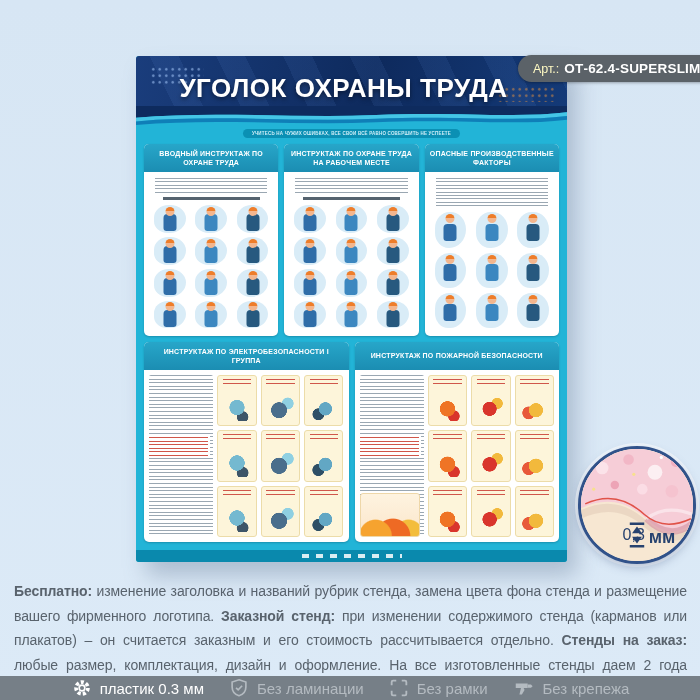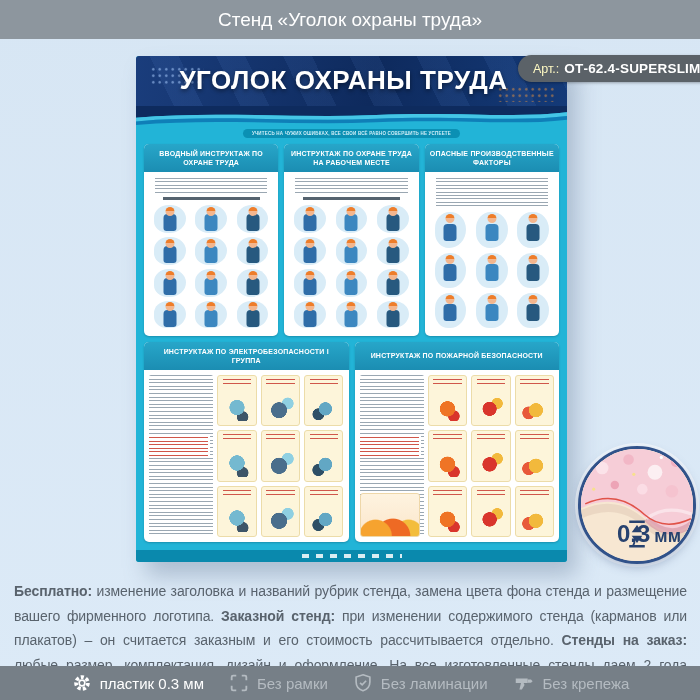--- a/index.html
+++ b/index.html
@@ -20,21 +20,21 @@
   
   .poster{position:absolute;left:136px;top:56px;width:431px;height:506px;background:#22b4d7;
     border-radius:3px;overflow:hidden;display:flex;flex-direction:column;
     box-shadow:10px 14px 22px rgba(96,118,148,.38);z-index:2;}
   .p-head{position:relative;height:50px;flex:none;
     background:linear-gradient(100deg,#1a3d7c 0%,#0e2a5d 55%,#143a78 100%);}
   .p-head::before{content:"";position:absolute;inset:0;
     background:repeating-linear-gradient(64deg,transparent 0 34px,rgba(110,160,240,.09) 34px 60px);}
   .p-title{position:relative;z-index:2;text-align:center;padding:9px 26px 0 10px;color:#fff;
     font-size:26px;font-weight:800;letter-spacing:.5px;white-space:nowrap;
-    text-shadow:0 2px 4px rgba(0,0,0,.45);}
+    text-shadow:0 2px 4px rgba(0,0,0,.45);margin-top:8px;}
   .dots{position:absolute;z-index:1;
     background-image:radial-gradient(rgba(170,205,255,.55) 1px,transparent 1.5px);
     background-size:6.5px 6.5px;}
   .d1{left:14px;top:10px;width:54px;height:20px;}
   .d2{right:10px;top:30px;width:60px;height:16px;
     background-image:radial-gradient(rgba(240,150,60,.5) 1px,transparent 1.5px);}
   .waves{height:20px;flex:none;position:relative;}
   .waves svg{display:block;width:100%;height:100%;}
 
   .p-body{flex:1;display:flex;flex-direction:column;position:relative;padding:0 8px;}
@@ -98,44 +98,41 @@
   .p-foot i{display:block;font-style:normal;width:100px;height:3.5px;
     background:repeating-linear-gradient(90deg,rgba(255,255,255,.85) 0 7px,transparent 7px 14px);}
 
   
   .zoomc{position:absolute;left:578px;top:446px;width:112px;height:112px;border-radius:50%;
     border:3px solid #31528a;overflow:hidden;background:#f8ead9;z-index:5;
     box-shadow:0 4px 10px rgba(80,100,140,.35),0 0 0 3px rgba(255,255,255,.55);}
   .zoomc svg{position:absolute;inset:0;width:100%;height:100%;}
   .thick{position:absolute;left:0;right:0;bottom:13px;display:flex;align-items:center;
     justify-content:center;gap:4px;color:#27426f;z-index:2;}
-  .thick .val{font-size:24px;font-weight:700;margin-left:24px;}
+  .thick .val{font-size:16px;font-weight:400;margin-left:24px;}
   .thick .unit{font-size:18px;font-weight:800;padding-top:5px;}
 
   
   .desc{position:absolute;left:14px;right:13px;top:579px;margin:0;color:#59636d;
     font-size:14px;line-height:24.5px;text-align:justify;letter-spacing:-.1px;}
   .desc b{font-weight:700;}
 
   
-  .botbar{position:absolute;left:0;right:0;bottom:0;height:34px;background:#767f87;
+  .botbar{position:absolute;left:0;right:0;bottom:0;height:24px;background:#767f87;
     display:flex;align-items:center;justify-content:center;gap:24px;}
   .fitem{display:flex;align-items:center;gap:7px;font-size:15px;white-space:nowrap;}
   .fitem.on{color:#fff;}
   .fitem.off{color:#b4bbc1;}
   .fitem svg{display:block;}
 </style>
 </head>
 <body>
 
 <div class="stage">
 
-  <div class="topbar">
-    <span>Стенд «Уголок охраны труда»</span>
-  </div>
 
   <div class="badge">
     <span class="pre">Арт.:</span>
     <span class="code">ОТ-62.4-SUPERSLIM</span>
   </div>
 
   <div class="poster">
     <div class="p-head">
       <i class="dots d1"></i>
       <i class="dots d2"></i>
@@ -397,30 +394,30 @@
   <div class="botbar">
     <div class="fitem on">
       <svg width="22" height="22" viewBox="0 0 24 24">
         <circle cx="12" cy="12" r="6.5" fill="none" stroke="currentColor" stroke-width="4" stroke-dasharray="3.4 2.3"></circle>
         <circle cx="12" cy="12" r="3.1" fill="none" stroke="currentColor" stroke-width="1.8"></circle>
       </svg>
       <span>пластик 0.3 мм</span>
     </div>
     <div class="fitem off">
       <svg width="22" height="22" viewBox="0 0 24 24">
-        <path d="M4 9V5.5C4 4.7 4.7 4 5.5 4H9M15 4h3.5C19.3 4 20 4.7 20 5.5V9M20 15v3.5c0 .8-.7 1.5-1.5 1.5H15M9 20H5.5C4.7 20 4 19.3 4 18.5V15" fill="none" stroke="currentColor" stroke-width="2"></path>
-      </svg>
-      <span>Без рамки</span>
+        <path d="M12 3l7.5 2.5V11c0 4.8-3.2 8.2-7.5 9.5C7.7 19.2 4.5 15.8 4.5 11V5.5z" fill="none" stroke="currentColor" stroke-width="1.8"></path>
+        <path d="M8.8 11.8l2.3 2.3 4.3-4.6" fill="none" stroke="currentColor" stroke-width="1.8"></path>
+      </svg>
+      <span>Без ламинации</span>
     </div>
     <div class="fitem off">
       <svg width="22" height="22" viewBox="0 0 24 24">
-        <path d="M12 3l7.5 2.5V11c0 4.8-3.2 8.2-7.5 9.5C7.7 19.2 4.5 15.8 4.5 11V5.5z" fill="none" stroke="currentColor" stroke-width="1.8"></path>
-        <path d="M8.8 11.8l2.3 2.3 4.3-4.6" fill="none" stroke="currentColor" stroke-width="1.8"></path>
-      </svg>
-      <span>Без ламинации</span>
+        <path d="M4 9V5.5C4 4.7 4.7 4 5.5 4H9M15 4h3.5C19.3 4 20 4.7 20 5.5V9M20 15v3.5c0 .8-.7 1.5-1.5 1.5H15M9 20H5.5C4.7 20 4 19.3 4 18.5V15" fill="none" stroke="currentColor" stroke-width="2"></path>
+      </svg>
+      <span>Без рамки</span>
     </div>
     <div class="fitem off">
       <svg width="24" height="22" viewBox="0 0 26 24">
         <path d="M4 7h13v5h-4.4l1 2.2-2.9 5h-2.7l1.7-7.2H4z" fill="currentColor"></path>
         <path d="M17 8.2h3.6L22.4 10l-1.8 1.8H17z" fill="currentColor"></path>
       </svg>
       <span>Без крепежа</span>
     </div>
   </div>
 

